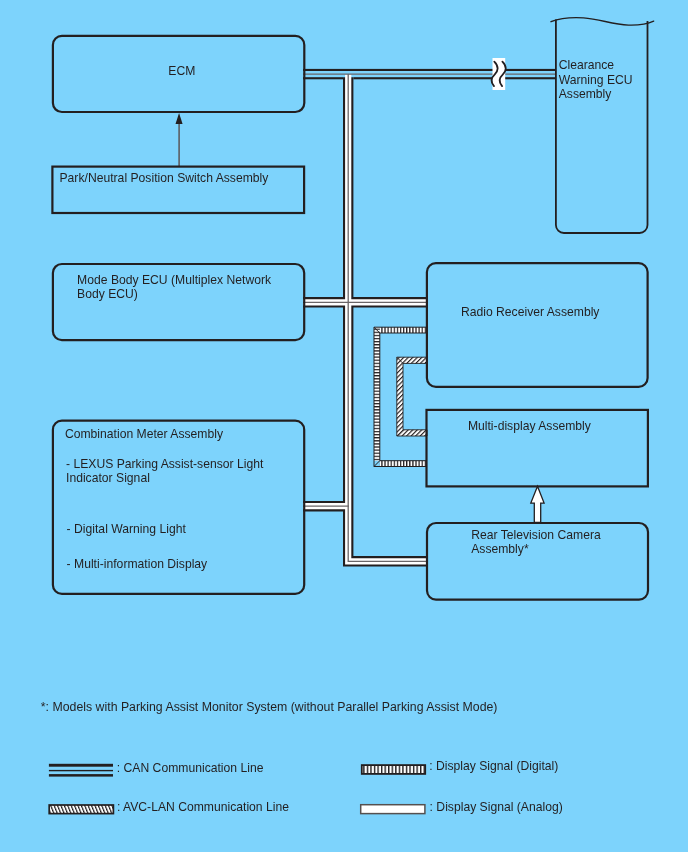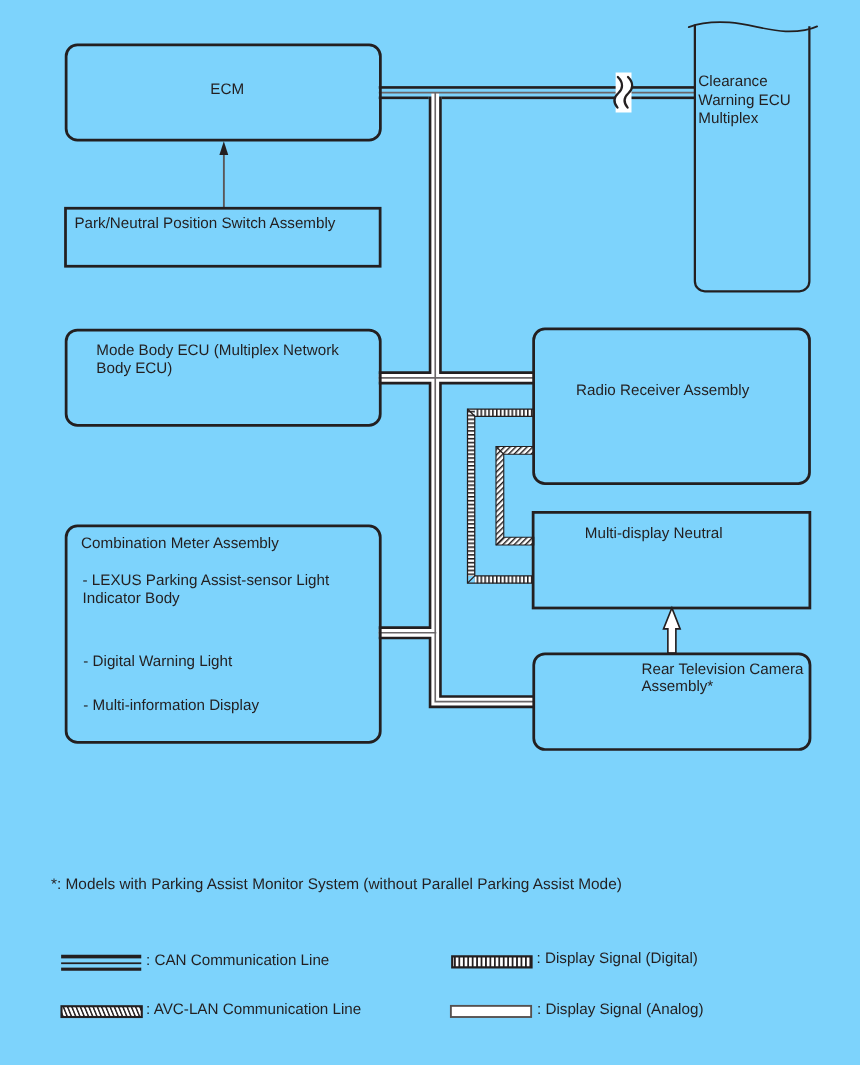--- a/index.html
+++ b/index.html
@@ -117,27 +117,27 @@
     </g>
     <rect x="49.2" y="805.0" width="64.2" height="8.6" fill="url(#hlegdiag)" stroke="#231f20" stroke-width="1.7"></rect>
     <rect x="361.8" y="765.1" width="63.4" height="8.8" fill="url(#hlegvert)" stroke="#231f20" stroke-width="1.8"></rect>
     <rect x="360.7" y="804.7" width="64.2" height="8.9" fill="#ffffff" stroke="#55504f" stroke-width="1.5"></rect>
   </svg>
 
   <div class="tx" style="left:168.3px;top:64.1px;">ECM</div>
   <div class="tx" style="left:59.5px;top:171.2px;">Park/Neutral Position Switch Assembly</div>
   <div class="tx" style="left:77.1px;top:272.8px;"><span>Mode Body ECU (Multiplex Network</span><br><span>Body ECU)</span></div>
   <div class="tx" style="left:64.9px;top:426.9px;">Combination Meter Assembly</div>
-  <div class="tx" style="left:66.0px;top:457.0px;"><span>- LEXUS Parking Assist-sensor Light</span><br><span>Indicator Body</span></div>
+  <div class="tx" style="left:66.0px;top:457.0px;"><span>- LEXUS Parking Assist-sensor Light</span><br><span>Indicator Signal</span></div>
   <div class="tx" style="left:66.6px;top:521.6px;">- Digital Warning Light</div>
   <div class="tx" style="left:66.6px;top:556.6px;">- Multi-information Display</div>
-  <div class="tx" style="left:558.7px;top:58.3px;"><span>Clearance</span><br><span>Warning ECU</span><br><span>Multiplex</span></div>
+  <div class="tx" style="left:558.7px;top:58.3px;"><span>Clearance</span><br><span>Warning ECU</span><br><span>Assembly</span></div>
   <div class="tx" style="left:460.9px;top:304.9px;">Radio Receiver Assembly</div>
-  <div class="tx" style="left:467.9px;top:419.1px;">Multi-display Neutral</div>
-  <div class="tx" style="left:471.2px;top:528.0px;margin-left:42px;"><span>Rear Television Camera</span><br><span>Assembly*</span></div>
+  <div class="tx" style="left:467.9px;top:419.1px;">Multi-display Assembly</div>
+  <div class="tx" style="left:471.2px;top:528.0px;"><span>Rear Television Camera</span><br><span>Assembly*</span></div>
 
   <div class="tx" style="left:40.8px;top:700.3px;font-size:12.3px;">*: Models with Parking Assist Monitor System (without Parallel Parking Assist Mode)</div>
 
   <div class="tx" style="left:116.8px;top:760.5px;">: CAN Communication Line</div>
   <div class="tx" style="left:116.9px;top:800.2px;">: AVC-LAN Communication Line</div>
   <div class="tx" style="left:429.2px;top:758.7px;">: Display Signal (Digital)</div>
   <div class="tx" style="left:429.6px;top:800.1px;">: Display Signal (Analog)</div>
 </div>
 
 </body></html>

